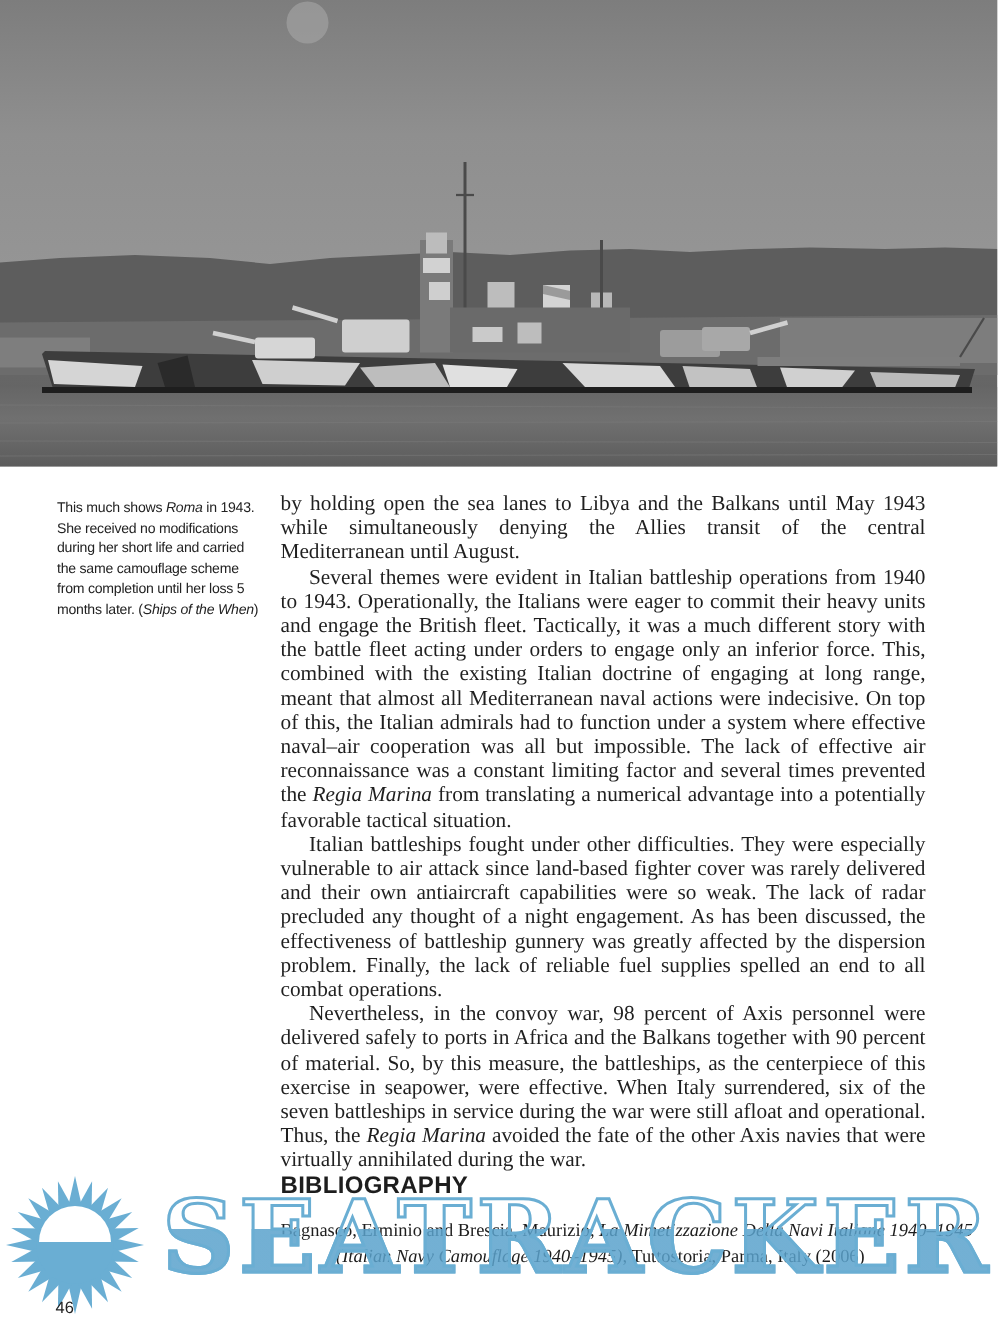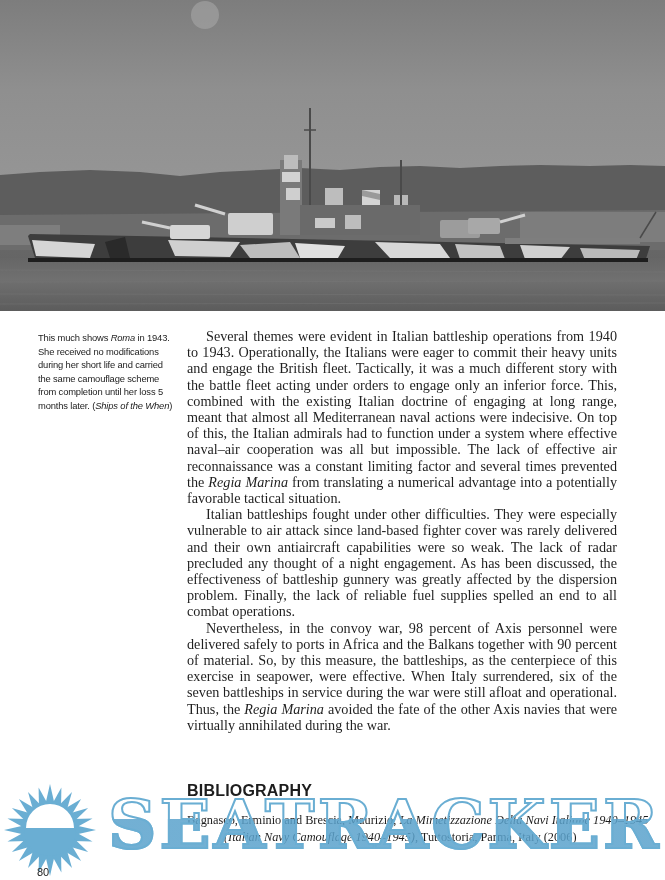--- a/index.html
+++ b/index.html
@@ -132,20 +132,21 @@
     <rect x="505" y="238" width="135" height="6" fill="#7e7e7e"></rect>
     <line x1="640" y1="238" x2="656" y2="212" stroke="#4a4a4a" stroke-width="1.5"></line>
   </svg>
 </div>
 
 <div class="caption">
   <span>This much shows </span><i>Roma</i><span> in 1943. She received no modifications during her short life and carried the same camouflage scheme from completion until her loss 5 months later. (</span><i>Ships of the When</i><span>)</span>
 </div>
 
 <div class="body-text">
+  <p>by holding open the sea lanes to Libya and the Balkans until May 1943 while simultaneously denying the Allies transit of the central Mediterranean until August.</p>
   <p class="indent"><span>Several themes were evident in Italian battleship operations from 1940 to 1943. Operationally, the Italians were eager to commit their heavy units and engage the British fleet. Tactically, it was a much different story with the battle fleet acting under orders to engage only an inferior force. This, combined with the existing Italian doctrine of engaging at long range, meant that almost all Mediterranean naval actions were indecisive. On top of this, the Italian admirals had to function under a system where effective naval–air cooperation was all but impossible. The lack of effective air reconnaissance was a constant limiting factor and several times prevented the </span><i>Regia Marina</i><span> from translating a numerical advantage into a potentially favorable tactical situation.</span></p>
   <p class="indent">Italian battleships fought under other difficulties. They were especially vulnerable to air attack since land-based fighter cover was rarely delivered and their own antiaircraft capabilities were so weak. The lack of radar precluded any thought of a night engagement. As has been discussed, the effectiveness of battleship gunnery was greatly affected by the dispersion problem. Finally, the lack of reliable fuel supplies spelled an end to all combat operations.</p>
   <p class="indent"><span>Nevertheless, in the convoy war, 98 percent of Axis personnel were delivered safely to ports in Africa and the Balkans together with 90 percent of material. So, by this measure, the battleships, as the centerpiece of this exercise in seapower, were effective. When Italy surrendered, six of the seven battleships in service during the war were still afloat and operational. Thus, the </span><i>Regia Marina</i><span> avoided the fate of the other Axis navies that were virtually annihilated during the war.</span></p>
 </div>
 
 <div class="bib-heading">BIBLIOGRAPHY</div>
 <div class="bib-entry">
   <span>Bagnasco, Erminio and Brescia, Maurizio, </span><i>La Mimetizzazione Della Navi Italiane 1940–1945 (Italian Navy Camouflage 1940–1945)</i><span>, Tuttostoria, Parma, Italy (2006)</span>
 </div>
 
@@ -186,13 +187,13 @@
           <polygon points="-44,0 -24,5 -24,-5"></polygon>
           <polygon points="44,0 24,5 24,-5"></polygon>
         </g>
       <circle r="26"></circle>
     </g>
     <path d="M-24,-2 A24,24 0 0 1 24,-2 Z" fill="#ffffff"></path>
   </g>
 </svg>
 <div class="wm-text">SEATRACKER.RU</div>
 
-<div class="page-number">80</div>
+<div class="page-number">46</div>
 
 </body></html>

